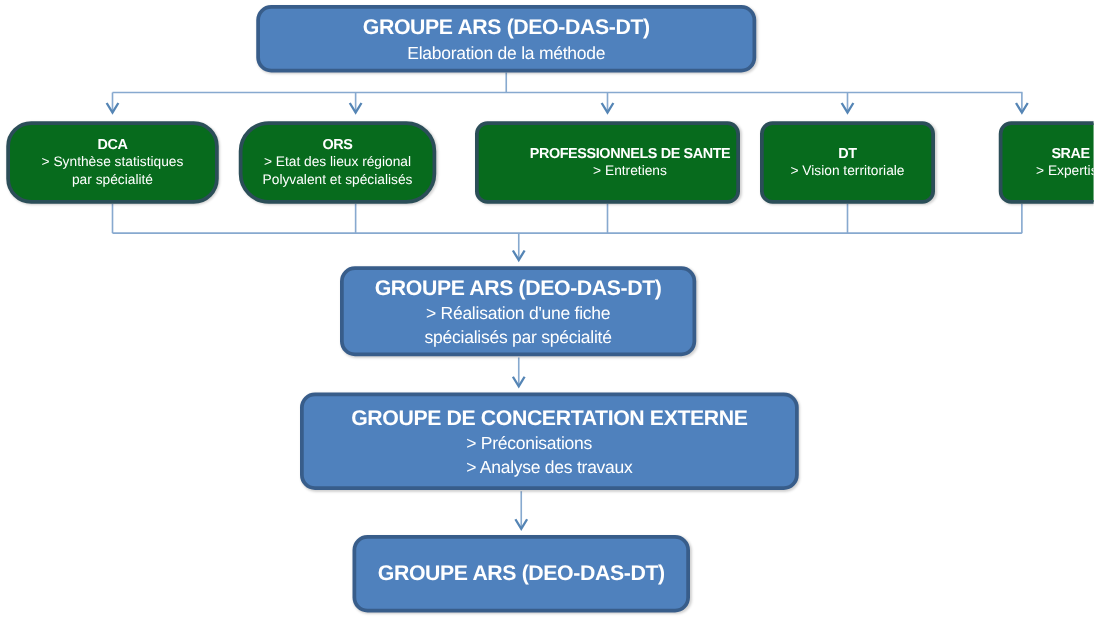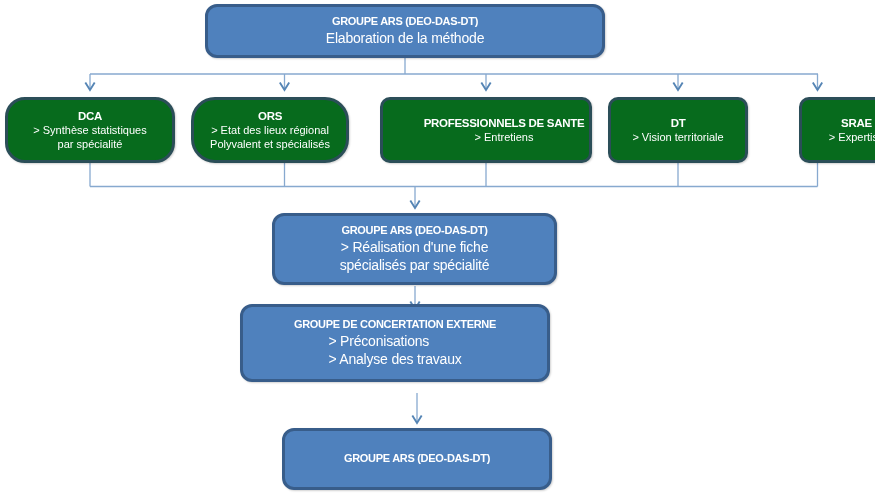--- a/index.html
+++ b/index.html
@@ -48,21 +48,21 @@
   .box.green {
     background: var(--green-fill);
     border: 3px solid var(--green-border);
     border-radius: 10px;
   }
   .box .title {
     font-weight: bold;
     letter-spacing: -0.3px;
     line-height: 1.25;
   }
-  .box.blue .title { font-size: 11px; }
+  .box.blue .title { font-size: 17px; }
   .box.blue .line  { font-size: 14px; line-height: 1.3; letter-spacing: -0.2px; }
   .box.green .title { font-size: 11.5px; }
   .box.green .line  { font-size: 11px; line-height: 1.3; }
   .left-lines { display: inline-block; text-align: left; }
 </style>
 </head>
 <body>
 
 <div class="canvas">
 
@@ -124,21 +124,21 @@
     <div class="title">SRAE</div>
     <div class="line">&gt; Expertise</div>
   </div>
 
   <div class="box blue" style="left:272px; top:213px; width:285px; height:72px;">
     <div class="title">GROUPE ARS (DEO-DAS-DT)</div>
     <div class="line">&gt; Réalisation d'une fiche</div>
     <div class="line">spécialisés par spécialité</div>
   </div>
 
-  <div class="box blue" style="left:240px; top:304px; width:310px; height:78px;">
+  <div class="box blue" style="left:240px; top:314px; width:399px; height:78px;">
     <div class="title">GROUPE DE CONCERTATION EXTERNE</div>
     <div class="left-lines">
       <div class="line">&gt; Préconisations</div>
       <div class="line">&gt; Analyse des travaux</div>
     </div>
   </div>
 
   <div class="box blue" style="left:282px; top:428px; width:270px; height:62px;">
     <div class="title">GROUPE ARS (DEO-DAS-DT)</div>
   </div>

